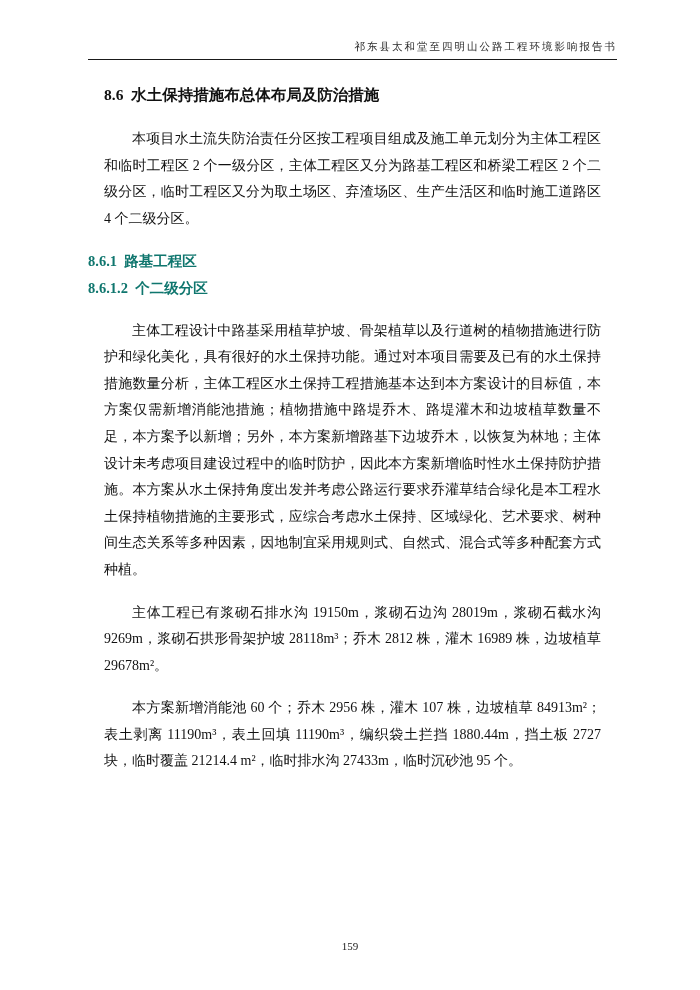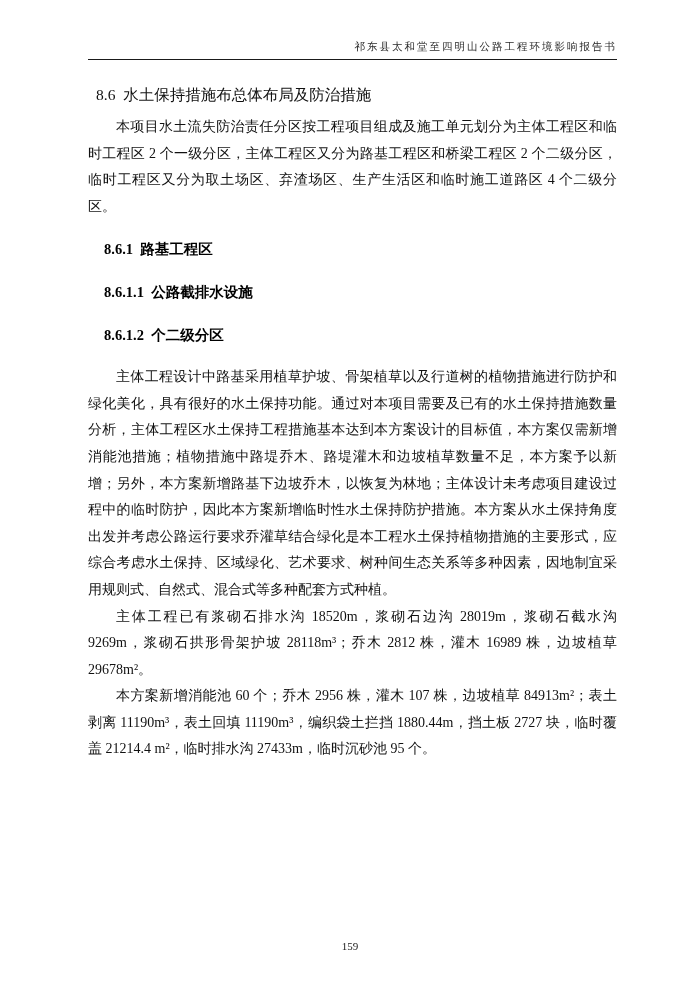--- a/index.html
+++ b/index.html
@@ -32,35 +32,35 @@
     border-bottom: 1.5px solid #1a1a1a;
   }
   .doc-body {
     margin-top: 20px;
     font-size: 14px;
     line-height: 26.6px;
     text-align: justify;
   }
   .doc-title {
     font-size: 15.5px;
-    font-weight: normal;
+    font-weight: bold;
     line-height: 30px;
-    margin: 0 0 4px 8px;
+    margin: 0 0 4px 16px;
     white-space: pre-wrap;
     color: #111;
   }
   .sub-heading {
     font-size: 14.5px;
     line-height: 26.6px;
-    margin: 16px;
+    margin: 0;
     white-space: pre-wrap;
-    color: #000000;
+    color: #0f766e;
   }
   .para {
-    margin: 0;
+    margin: 16px;
     text-indent: 2em;
     white-space: pre-wrap;
     color: #111;
   }
   .footer {
     position: absolute;
     bottom: 38px;
     left: 0;
     width: 700px;
     text-align: center;
@@ -78,28 +78,27 @@
   </div>
 
   <div class="doc-body">
 
     <h1 class="doc-title">8.6  水土保持措施布总体布局及防治措施</h1>
 
     <p class="para">本项目水土流失防治责任分区按工程项目组成及施工单元划分为主体工程区和临时工程区 2 个一级分区，主体工程区又分为路基工程区和桥梁工程区 2 个二级分区，临时工程区又分为取土场区、弃渣场区、生产生活区和临时施工道路区 4 个二级分区。</p>
 
     <h2 class="sub-heading">8.6.1  路基工程区</h2>
 
-    <h3 class="sub-heading">8.6.1.1  公路截排水设施</h3>
 
 
     <h3 class="sub-heading">8.6.1.2  个二级分区</h3>
 
     <p class="para">主体工程设计中路基采用植草护坡、骨架植草以及行道树的植物措施进行防护和绿化美化，具有很好的水土保持功能。通过对本项目需要及已有的水土保持措施数量分析，主体工程区水土保持工程措施基本达到本方案设计的目标值，本方案仅需新增消能池措施；植物措施中路堤乔木、路堤灌木和边坡植草数量不足，本方案予以新增；另外，本方案新增路基下边坡乔木，以恢复为林地；主体设计未考虑项目建设过程中的临时防护，因此本方案新增临时性水土保持防护措施。本方案从水土保持角度出发并考虑公路运行要求乔灌草结合绿化是本工程水土保持植物措施的主要形式，应综合考虑水土保持、区域绿化、艺术要求、树种间生态关系等多种因素，因地制宜采用规则式、自然式、混合式等多种配套方式种植。</p>
 
-    <p class="para">主体工程已有浆砌石排水沟 18520m，浆砌石边沟 28019m，浆砌石截水沟 9269m，浆砌石拱形骨架护坡 28118m³；乔木 2812 株，灌木 16989 株，边坡植草 29678m²。</p>
+    <p class="para">主体工程已有浆砌石排水沟 19150m，浆砌石边沟 28019m，浆砌石截水沟 9269m，浆砌石拱形骨架护坡 28118m³；乔木 2812 株，灌木 16989 株，边坡植草 29678m²。</p>
 
     <p class="para">本方案新增消能池 60 个；乔木 2956 株，灌木 107 株，边坡植草 84913m²；表土剥离 11190m³，表土回填 11190m³，编织袋土拦挡 1880.44m，挡土板 2727 块，临时覆盖 21214.4 m²，临时排水沟 27433m，临时沉砂池 95 个。</p>
 
 
 
 
   </div>
 
   <div class="footer">
     <span>159</span>

